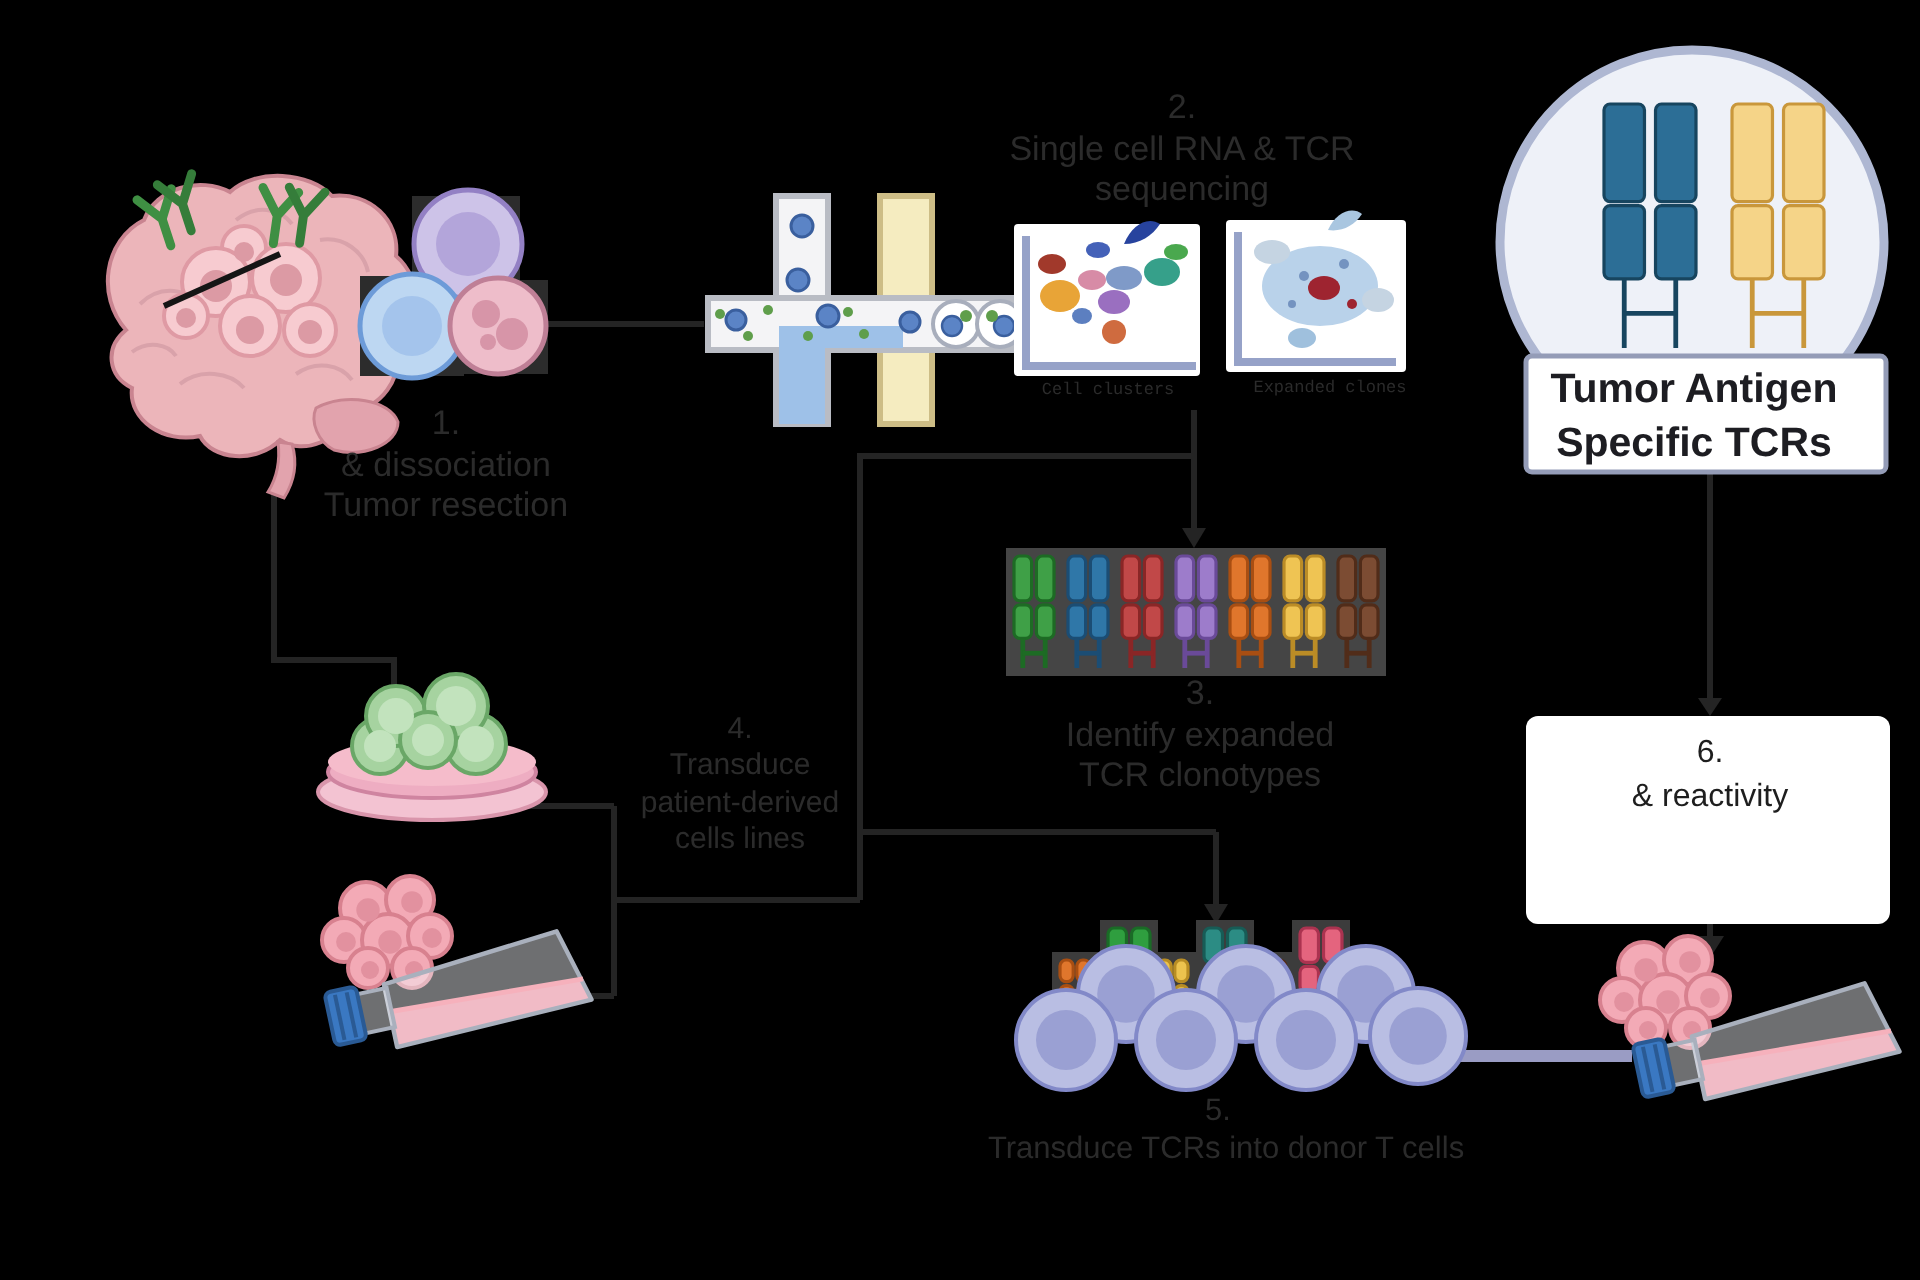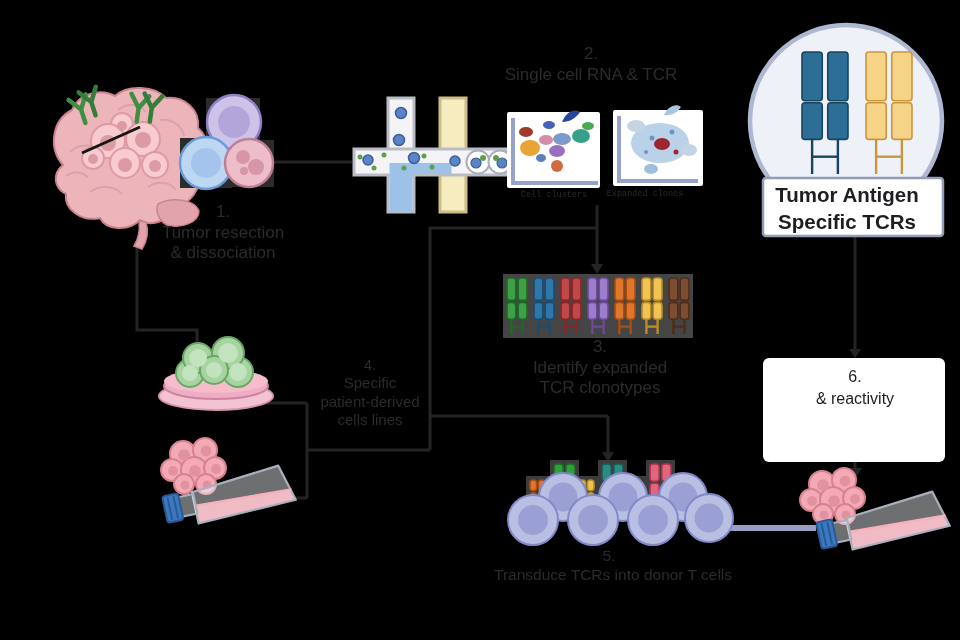--- a/index.html
+++ b/index.html
@@ -430,53 +430,54 @@
         <line x1="-38" y1="0" x2="60" y2="4" stroke="#f6b1bc" stroke-width="2.5"></line>
         <rect x="-54" y="-12" width="17" height="20" fill="rgba(245,246,250,0.45)" stroke="#a9b0bd" stroke-width="2"></rect>
         <rect x="-68" y="-16" width="16" height="27" rx="3" fill="#3a78c2" stroke="#2a5a94" stroke-width="2"></rect>
         <line x1="-63" y1="-14" x2="-63" y2="9" stroke="#2a5a94" stroke-width="2"></line>
         <line x1="-57" y1="-14" x2="-57" y2="9" stroke="#2a5a94" stroke-width="2"></line>
       </g>
     </svg>
 
 <div class="txt" style="left:138px;top:202px;width:170px;">
   <div>1.</div>
+  <div>&amp; dissociation</div>
   <div>Tumor resection</div>
-  <div>&amp; dissociation</div>
 </div>
 
 <div class="txt" style="left:478px;top:44px;width:226px;">
   <div>2.</div>
   <div>Single cell RNA &amp; TCR</div>
+  <div>sequencing</div>
 </div>
 
 <div class="txt" style="left:502px;top:337px;width:196px;">
   <div>3.</div>
   <div>Identify expanded</div>
   <div>TCR clonotypes</div>
 </div>
 
 <div class="txt" style="left:314px;top:356px;width:112px;font-size:15px;">
   <div>4.</div>
-  <div>Specific</div>
+  <div>Transduce</div>
   <div>patient-derived</div>
   <div>cells lines</div>
 </div>
 
 <div class="txt" style="left:494px;top:547px;width:230px;font-size:15.5px;white-space:nowrap;">
   <div>5.</div>
   <div>Transduce TCRs into donor T cells</div>
 </div>
 
 <div class="badge-label" style="left:758px;top:182px;width:178px;">
   <div>Tumor Antigen</div>
   <div>Specific TCRs</div>
 </div>
 
 <div class="box6-label" style="left:764px;top:366px;width:182px;">
   <div>6.</div>
   <div>&amp; reactivity</div>
 </div>
 
 <div class="umap-caption" style="left:510px;top:190px;width:88px;">Cell clusters</div>
-<div class="umap-caption" style="left:606px;top:189px;width:78px;">Expanded clones</div>
+<div class="umap-caption" style="left:626px;top:189px;width:78px;">Expanded clones</div>
 
 </div>
 
 </body></html>

